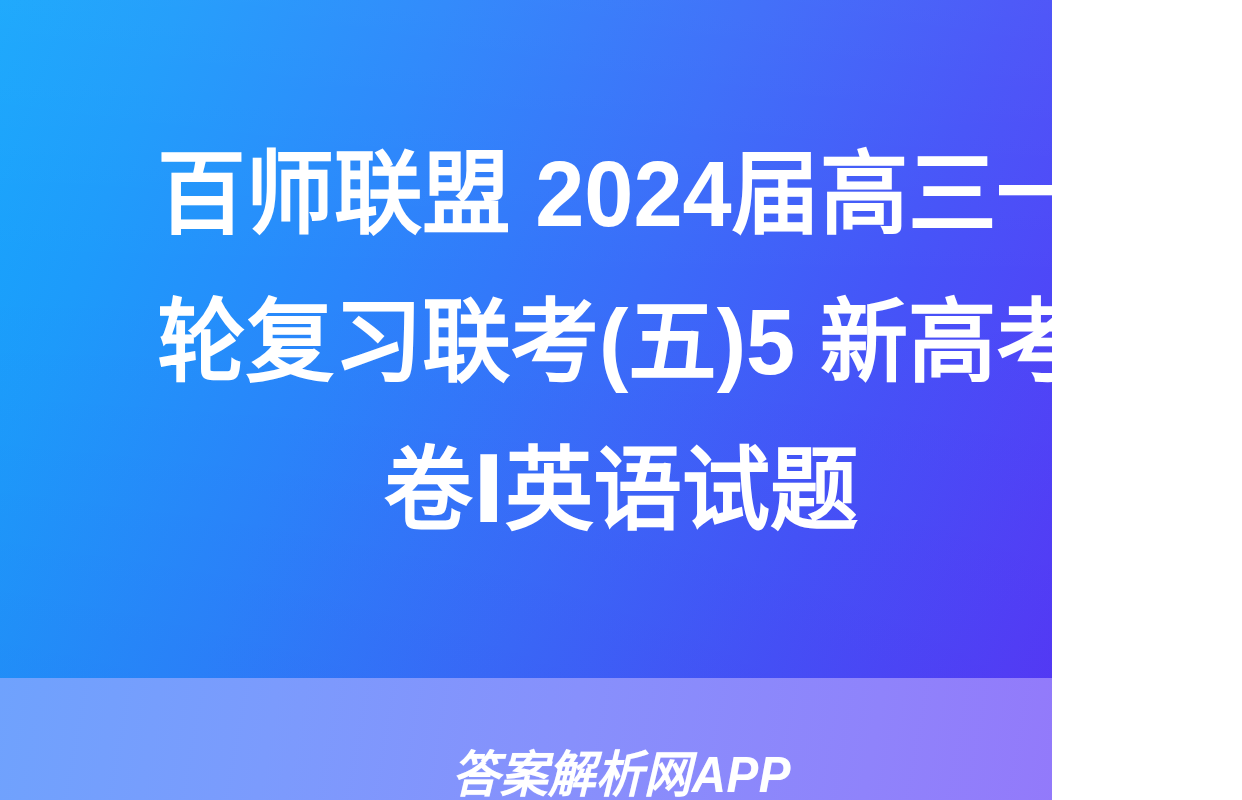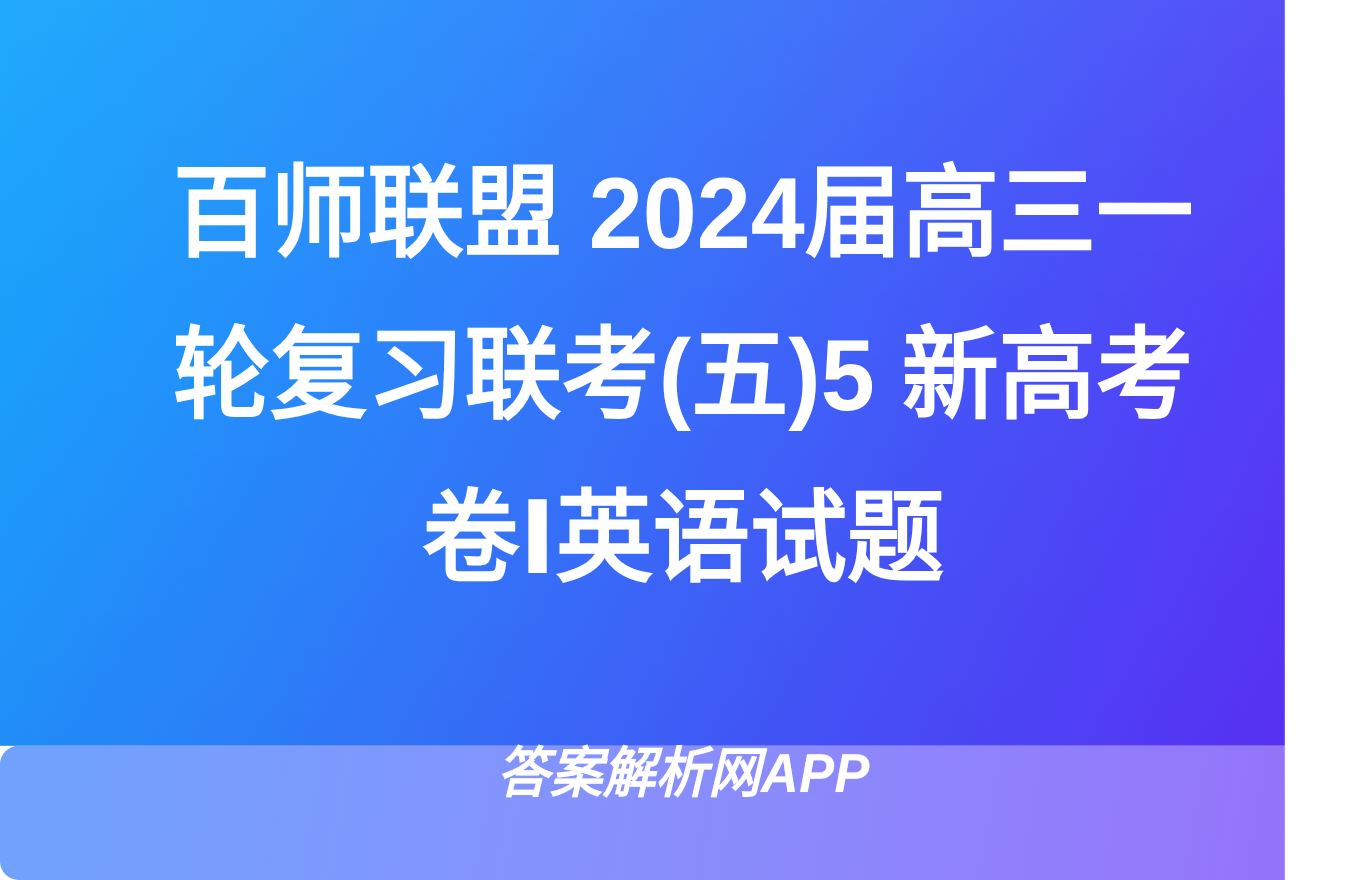--- a/index.html
+++ b/index.html
@@ -4,21 +4,21 @@
 <title>Exam Title Card</title>
 <style>
   html, body {
     margin: 0;
     padding: 0;
     background: #ffffff;
   }
 
   .screen {
     position: relative;
-    width: 1168px;
+    width: 1052px;
     height: 800px;
     overflow: hidden;
     font-family: "Liberation Sans", "DejaVu Sans", sans-serif;
     -webkit-font-smoothing: antialiased;
   }
 
   
   .hero {
     position: absolute;
     left: 0;
@@ -82,24 +82,23 @@
     top: 678px;
     width: 1242px;
     height: 122px;
     background: linear-gradient(100deg,
       #6fa2fd 0%,
       #7b9bfd 22%,
       #8790fc 46%,
       #8f83fb 70%,
       #9670fa 100%);
     display: flex;
-    align-items: flex-start;
+    align-items: flex-end;
     justify-content: center;
     z-index: 3;
-    border-radius: 17px;
   }
 
   .footer-text {
     color: #ffffff;
     font-weight: 700;
     font-style: italic;
     font-size: 50px;
     line-height: 1;
     letter-spacing: 0.5px;
     white-space: nowrap;

